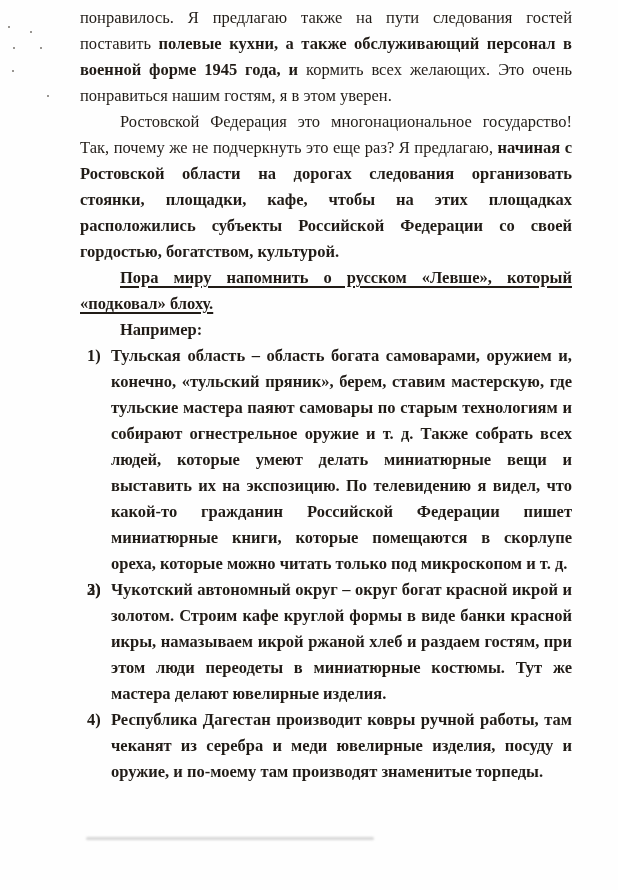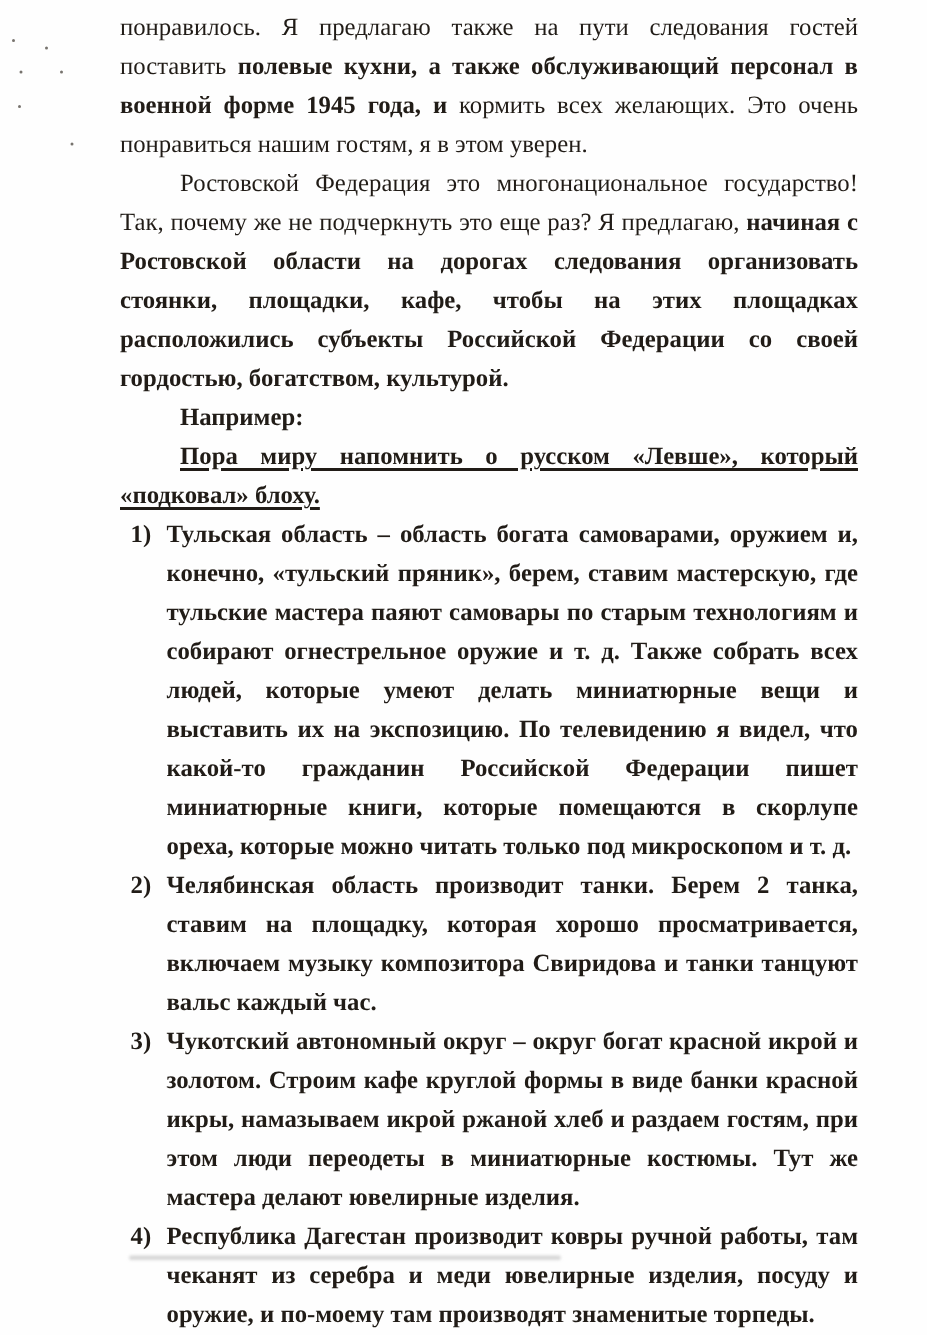--- a/index.html
+++ b/index.html
@@ -71,34 +71,33 @@
 <body>
 
 <div class="page">
 
   <div class="content">
 
     <p class="para no-indent"><span>понравилось. Я предлагаю также на пути следования гостей поставить </span><span class="seg-b">полевые кухни, а также обслуживающий персонал в военной форме 1945 года, и</span><span> кормить всех желающих. Это очень понравиться нашим гостям, я в этом уверен.</span></p>
 
     <p class="para"><span>Ростовской Федерация это многонациональное государство! Так, почему же не подчеркнуть это еще раз? Я предлагаю, </span><span class="seg-b">начиная с Ростовской области на дорогах следования организовать стоянки, площадки, кафе, чтобы на этих площадках расположились субъекты Российской Федерации со своей гордостью, богатством, культурой.</span></p>
 
+    <p class="para"><span class="seg-b seg-u">Пора миру напомнить о русском «Левше», который «подковал» блоху.</span></p>
+
     <p class="para"><span class="seg-b">Например:</span></p>
-
-    <p class="para"><span class="seg-b seg-u">Пора миру напомнить о русском «Левше», который «подковал» блоху.</span></p>
 
     <div class="list">
 
       <div class="li">
         <span class="num">1)</span>
         <span class="li-text">Тульская область – область богата самоварами, оружием и, конечно, «тульский пряник», берем, ставим мастерскую, где тульские мастера паяют самовары по старым технологиям и собирают огнестрельное оружие и т. д. Также собрать всех людей, которые умеют делать миниатюрные вещи и выставить их на экспозицию. По телевидению я видел, что какой-то гражданин Российской Федерации пишет миниатюрные книги, которые помещаются в скорлупе ореха, которые можно читать только под микроскопом и т. д.</span>
       </div>
 
       <div class="li">
         <span class="num">2)</span>
-        <span class="li-text">Челябинская область производит танки. Берем 2 танка, ставим на площадку, которая хорошо просматривается, включаем музыку композитора Свиридова и танки танцуют вальс каждый час.</span>
       </div>
 
       <div class="li">
         <span class="num">3)</span>
         <span class="li-text">Чукотский автономный округ – округ богат красной икрой и золотом. Строим кафе круглой формы в виде банки красной икры, намазываем икрой ржаной хлеб и раздаем гостям, при этом люди переодеты в миниатюрные костюмы. Тут же мастера делают ювелирные изделия.</span>
       </div>
 
       <div class="li">
         <span class="num">4)</span>
         <span class="li-text">Республика Дагестан производит ковры ручной работы, там чеканят из серебра и меди ювелирные изделия, посуду и оружие, и по-моему там производят знаменитые торпеды.</span>

